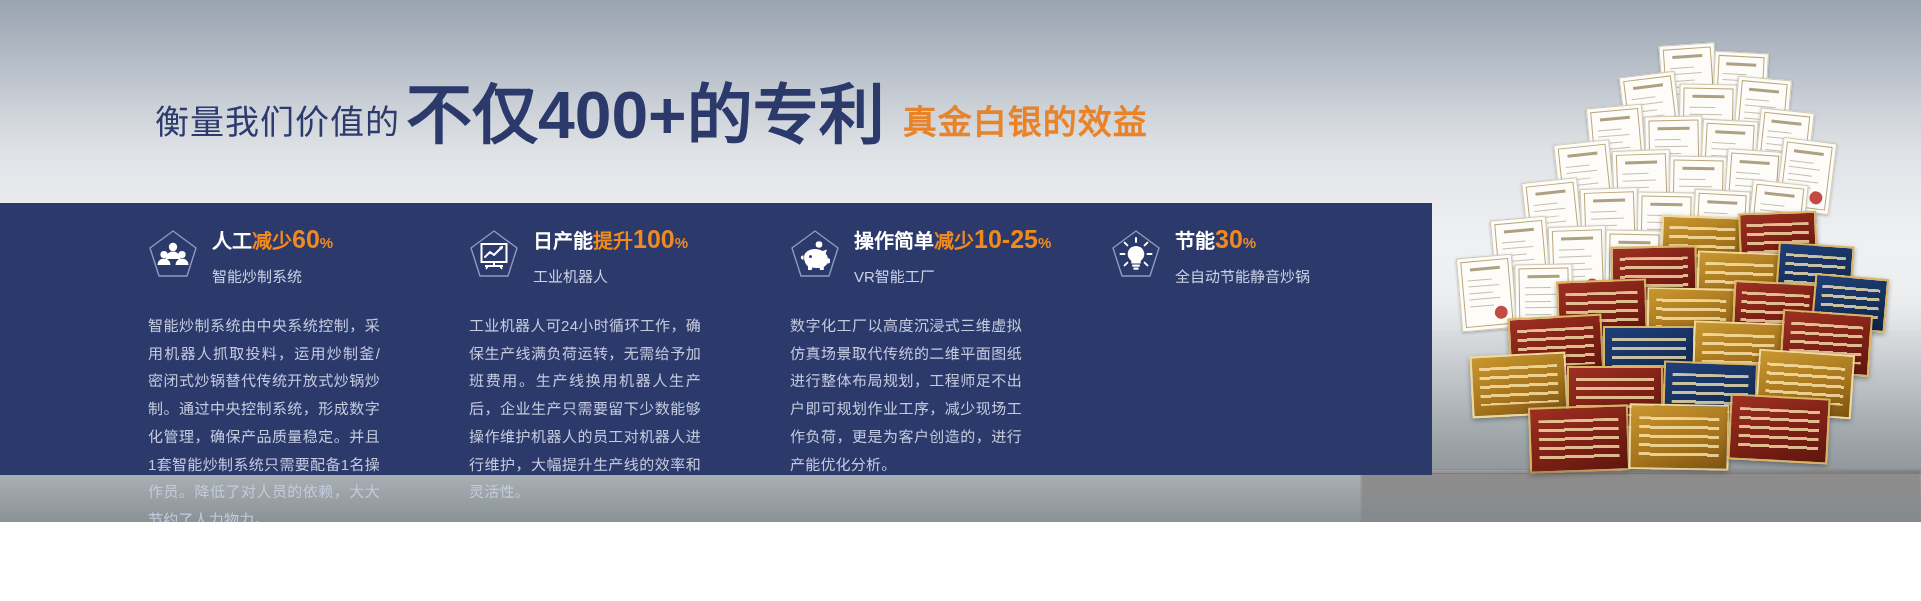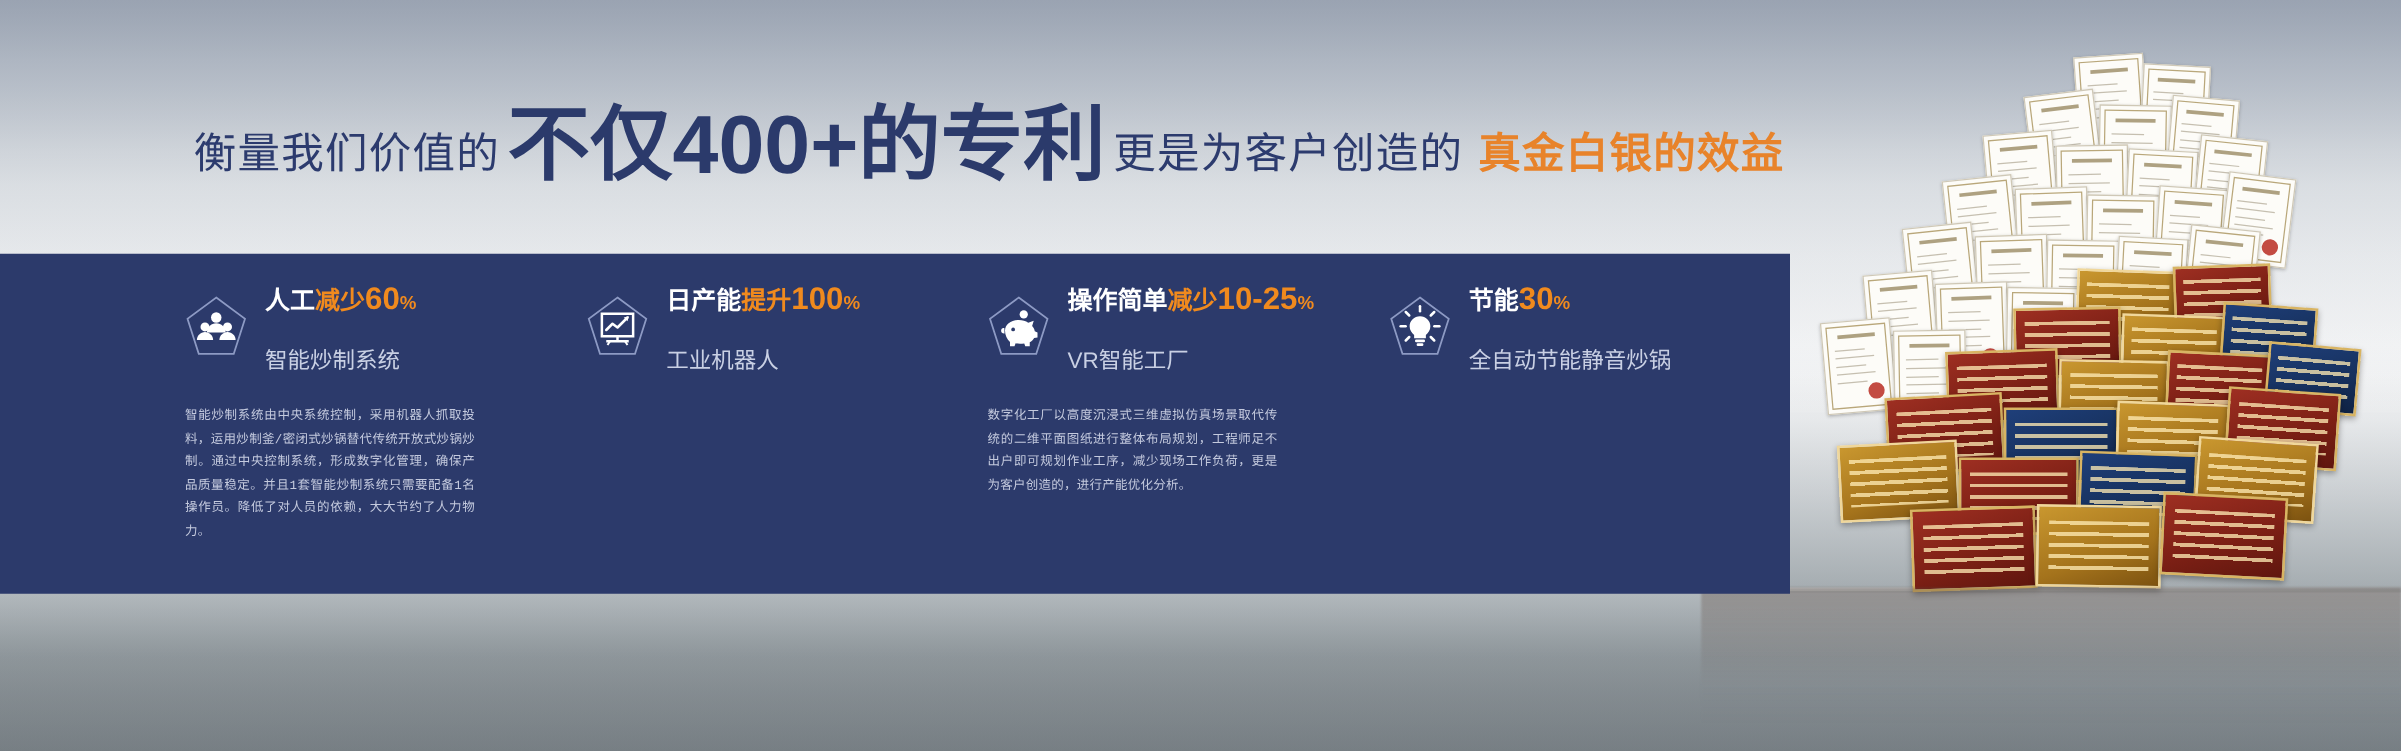--- a/index.html
+++ b/index.html
@@ -3,21 +3,21 @@
 <meta charset="utf-8">
 <title>Banner</title>
 <style>
   html,body{margin:0;padding:0;}
   body{
     width:1921px;height:601px;overflow:hidden;
     font-family:"Liberation Sans","DejaVu Sans",sans-serif;
     background:#ffffff;
   }
   #stage{
-    position:relative;width:1921px;height:601px;overflow:hidden;
+    position:relative;width:1921px;height:522px;overflow:hidden;
     background:linear-gradient(to bottom,
         #9fa7b4 0%,
         #b9c0c9 8%,
         #d6dade 20%,
         #e9ebed 34%,
         #f2f3f4 46%,
         #eceef0 56%,
         #d3d7da 66%,
         #b6bcc0 76%,
         #9aa2a6 85%,
@@ -88,30 +88,29 @@
   .f-icon svg{display:block;}
   .f-titles{display:flex;flex-direction:column;justify-content:center;}
   .f-title{
     font-size:20px;font-weight:bold;color:#ffffff;line-height:1.15;
     white-space:nowrap;
   }
   .f-title .num{color:#f08a1e;font-size:25px;font-weight:bold;}
   .f-title .hi{color:#f08a1e;}
   .f-title .pct{color:#f08a1e;font-size:15px;font-weight:bold;}
   .f-sub{
-    font-size:18px;color:#c9d0e4;margin-top:24px;line-height:1.2;
+    font-size:15px;color:#c9d0e4;margin-top:14px;line-height:1.2;
     white-space:nowrap;font-weight:normal;
   }
   .f-body{
     margin-top:26px;
     width:232px;
-    font-size:10px;line-height:1.85;color:#c4cade;
+    font-size:15px;line-height:1.85;color:#c4cade;
     text-align:justify;
     letter-spacing:.2px;
-    font-family:Liberation Mono, monospace;
   }
 
   
   #certs{
     position:absolute;right:0;top:40px;width:560px;height:470px;
     pointer-events:none;
   }
   .cert{
     position:absolute;
     background:#fdfcf8;
@@ -469,21 +468,20 @@
       </div>
       <div class="plaque" style="left: 368px; top: 356px; width: 96px; height: 62px; transform: rotate(3deg);">
         <div class="txt"></div>
       </div>
     </div>
   <div id="cert-reflect"></div>
 
   <div id="headline">
     <span class="hl-sm">衡量我们价值的</span>
     <span class="hl-big">不仅400+的专利</span>
-    <span class="hl-sm">更是为客户创造的</span>
     <span class="hl-orange">真金白银的效益</span>
   </div>
 
   <div id="panel">
     <div id="features">
 
       <div class="feature f1">
         <div class="f-head">
           <div class="f-icon">
             <svg width="50" height="52" viewBox="0 0 50 52">
@@ -516,20 +514,21 @@
               <line x1="16" y1="37" x2="34" y2="37" stroke="#ffffff" stroke-width="2"></line>
               <line x1="19" y1="37" x2="17" y2="40" stroke="#ffffff" stroke-width="1.6"></line>
               <line x1="31" y1="37" x2="33" y2="40" stroke="#ffffff" stroke-width="1.6"></line>
             </svg>
           </div>
           <div class="f-titles">
             <div class="f-title"><span>日产能</span><span class="hi">提升</span><span class="num">100</span><span class="pct">%</span></div>
             <div class="f-sub">工业机器人</div>
           </div>
         </div>
+        <div class="f-body">工业机器人可24小时循环工作，确保生产线满负荷运转，无需给予加班费用。生产线换用机器人生产后，企业生产只需要留下少数能够操作维护机器人的员工对机器人进行维护，大幅提升生产线的效率和灵活性。</div>
       </div>
 
       <div class="feature">
         <div class="f-head">
           <div class="f-icon">
             <svg width="50" height="52" viewBox="0 0 50 52">
               <polygon points="25,2 48,19 39,47 11,47 2,19" fill="none" stroke="#8d9ac4" stroke-width="1.4"></polygon>
               <circle cx="29" cy="15.5" r="3.3" fill="#ffffff"></circle>
               <path d="M14 28.5c0-5 4.6-8.6 11-8.6 3 0 5.6.8 7.6 2.2l4.4-1.6-1.3 4.3c1.2 1.2 1.9 2.6 2.1 4.2l2.2.9v4.1l-2.7.4c-.8 1.4-2 2.6-3.5 3.4v3.1h-3.6l-.8-2.2c-1.2.2-2.4.3-3.4.3-1.2 0-2.4-.1-3.5-.4l-.9 2.3h-3.6v-3.3C15.6 35.3 14 32.1 14 28.5z" fill="#ffffff"></path>
               <circle cx="20.5" cy="27.5" r="1.5" fill="#2c3a6b"></circle>

